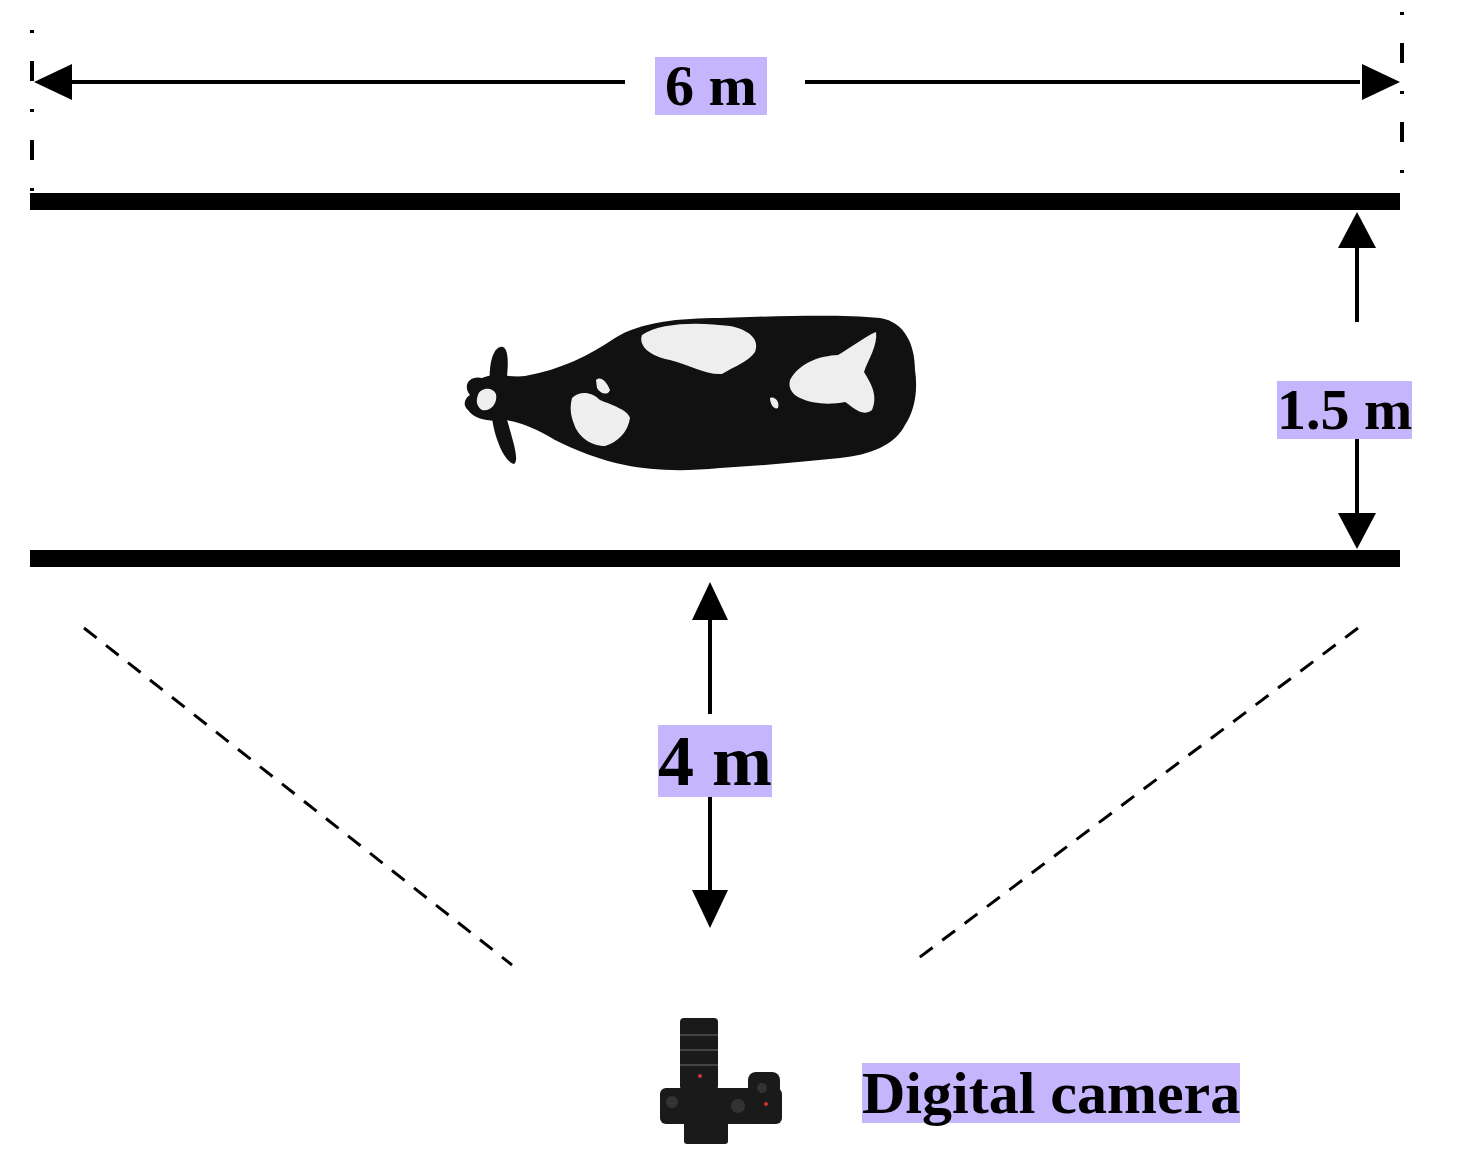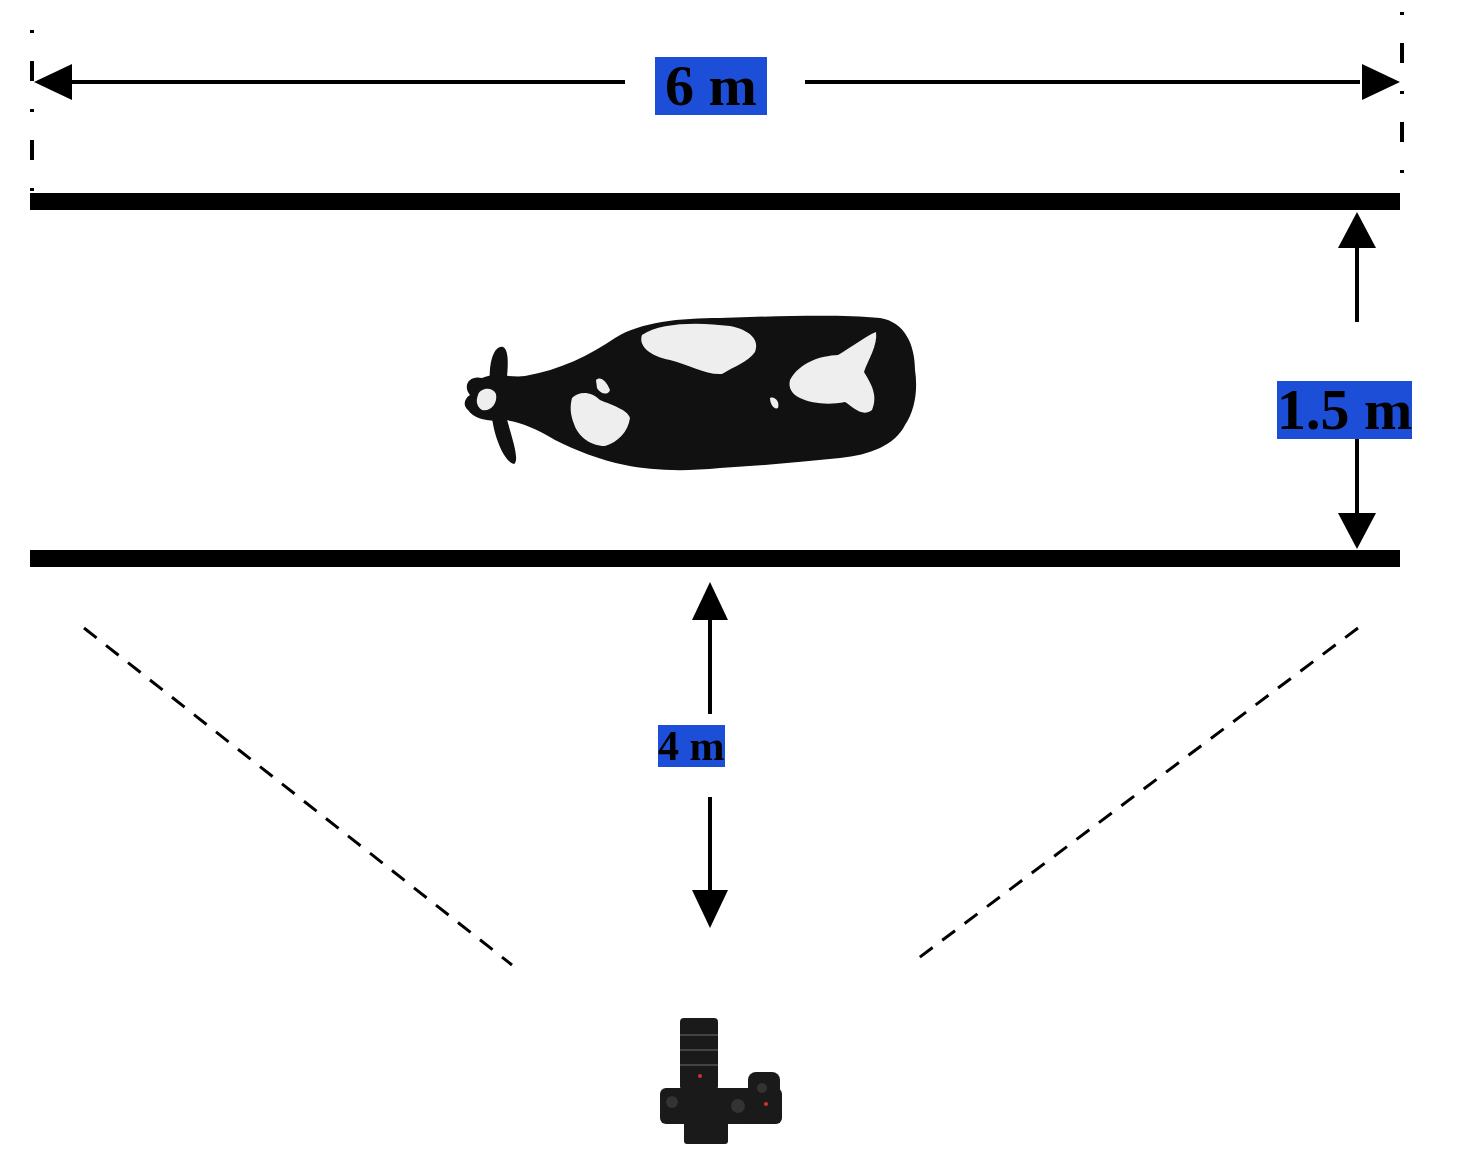--- a/index.html
+++ b/index.html
@@ -1,23 +1,23 @@
 <!DOCTYPE html>
 <html><head>
 <meta charset="utf-8">
 <style>
   html, body { margin: 0; padding: 0; background: #ffffff; }
   body { width: 1460px; height: 1170px; position: relative; overflow: hidden;
          font-family: "Liberation Serif", "DejaVu Serif", serif; }
   #stage { position: absolute; left: 0; top: 0; width: 1460px; height: 1170px; }
-  .label { position: absolute; font-weight: bold; color: #000; background: #1d4ed8;
+  .label { position: absolute; font-weight: bold; color: #000; background: #c4b5fd;
            font-family: "Liberation Serif", "DejaVu Serif", serif; white-space: nowrap; line-height: 1; }
   #label-6m { left: 655px; top: 57px; font-size: 58px; padding: 0 10px; }
   #label-15m { left: 1277px; top: 357px; font-size: 58px; margin-top: 24px; }
-  #label-4m { left: 658px; top: 725px; font-size: 42px; }
+  #label-4m { left: 658px; top: 725px; font-size: 72px; }
   #label-camera { left: 862px; top: 1063px; font-size: 60px; }
 </style>
 </head>
 <body>
 
 <div id="stage">
   <svg width="1460" height="1170" viewBox="0 0 1460 1170" xmlns="http://www.w3.org/2000/svg">
 
     <g>
       <line x1="32" y1="30" x2="32" y2="198" stroke="#000" stroke-width="4" stroke-dasharray="3,28,20,28"></line>
@@ -86,13 +86,14 @@
       <circle cx="672" cy="1102" r="6" fill="#333"></circle>
       <circle cx="738" cy="1106" r="7" fill="#333"></circle>
       <circle cx="762" cy="1088" r="5" fill="#333"></circle>
       <circle cx="766" cy="1104" r="2" fill="#c33"></circle>
     </g>
   </svg>
 
   <div class="label" id="label-6m">6 m</div>
   <div class="label" id="label-15m">1.5 m</div>
   <div class="label" id="label-4m">4 m</div>
+  <div class="label" id="label-camera">Digital camera</div>
 </div>
 
 </body></html>

